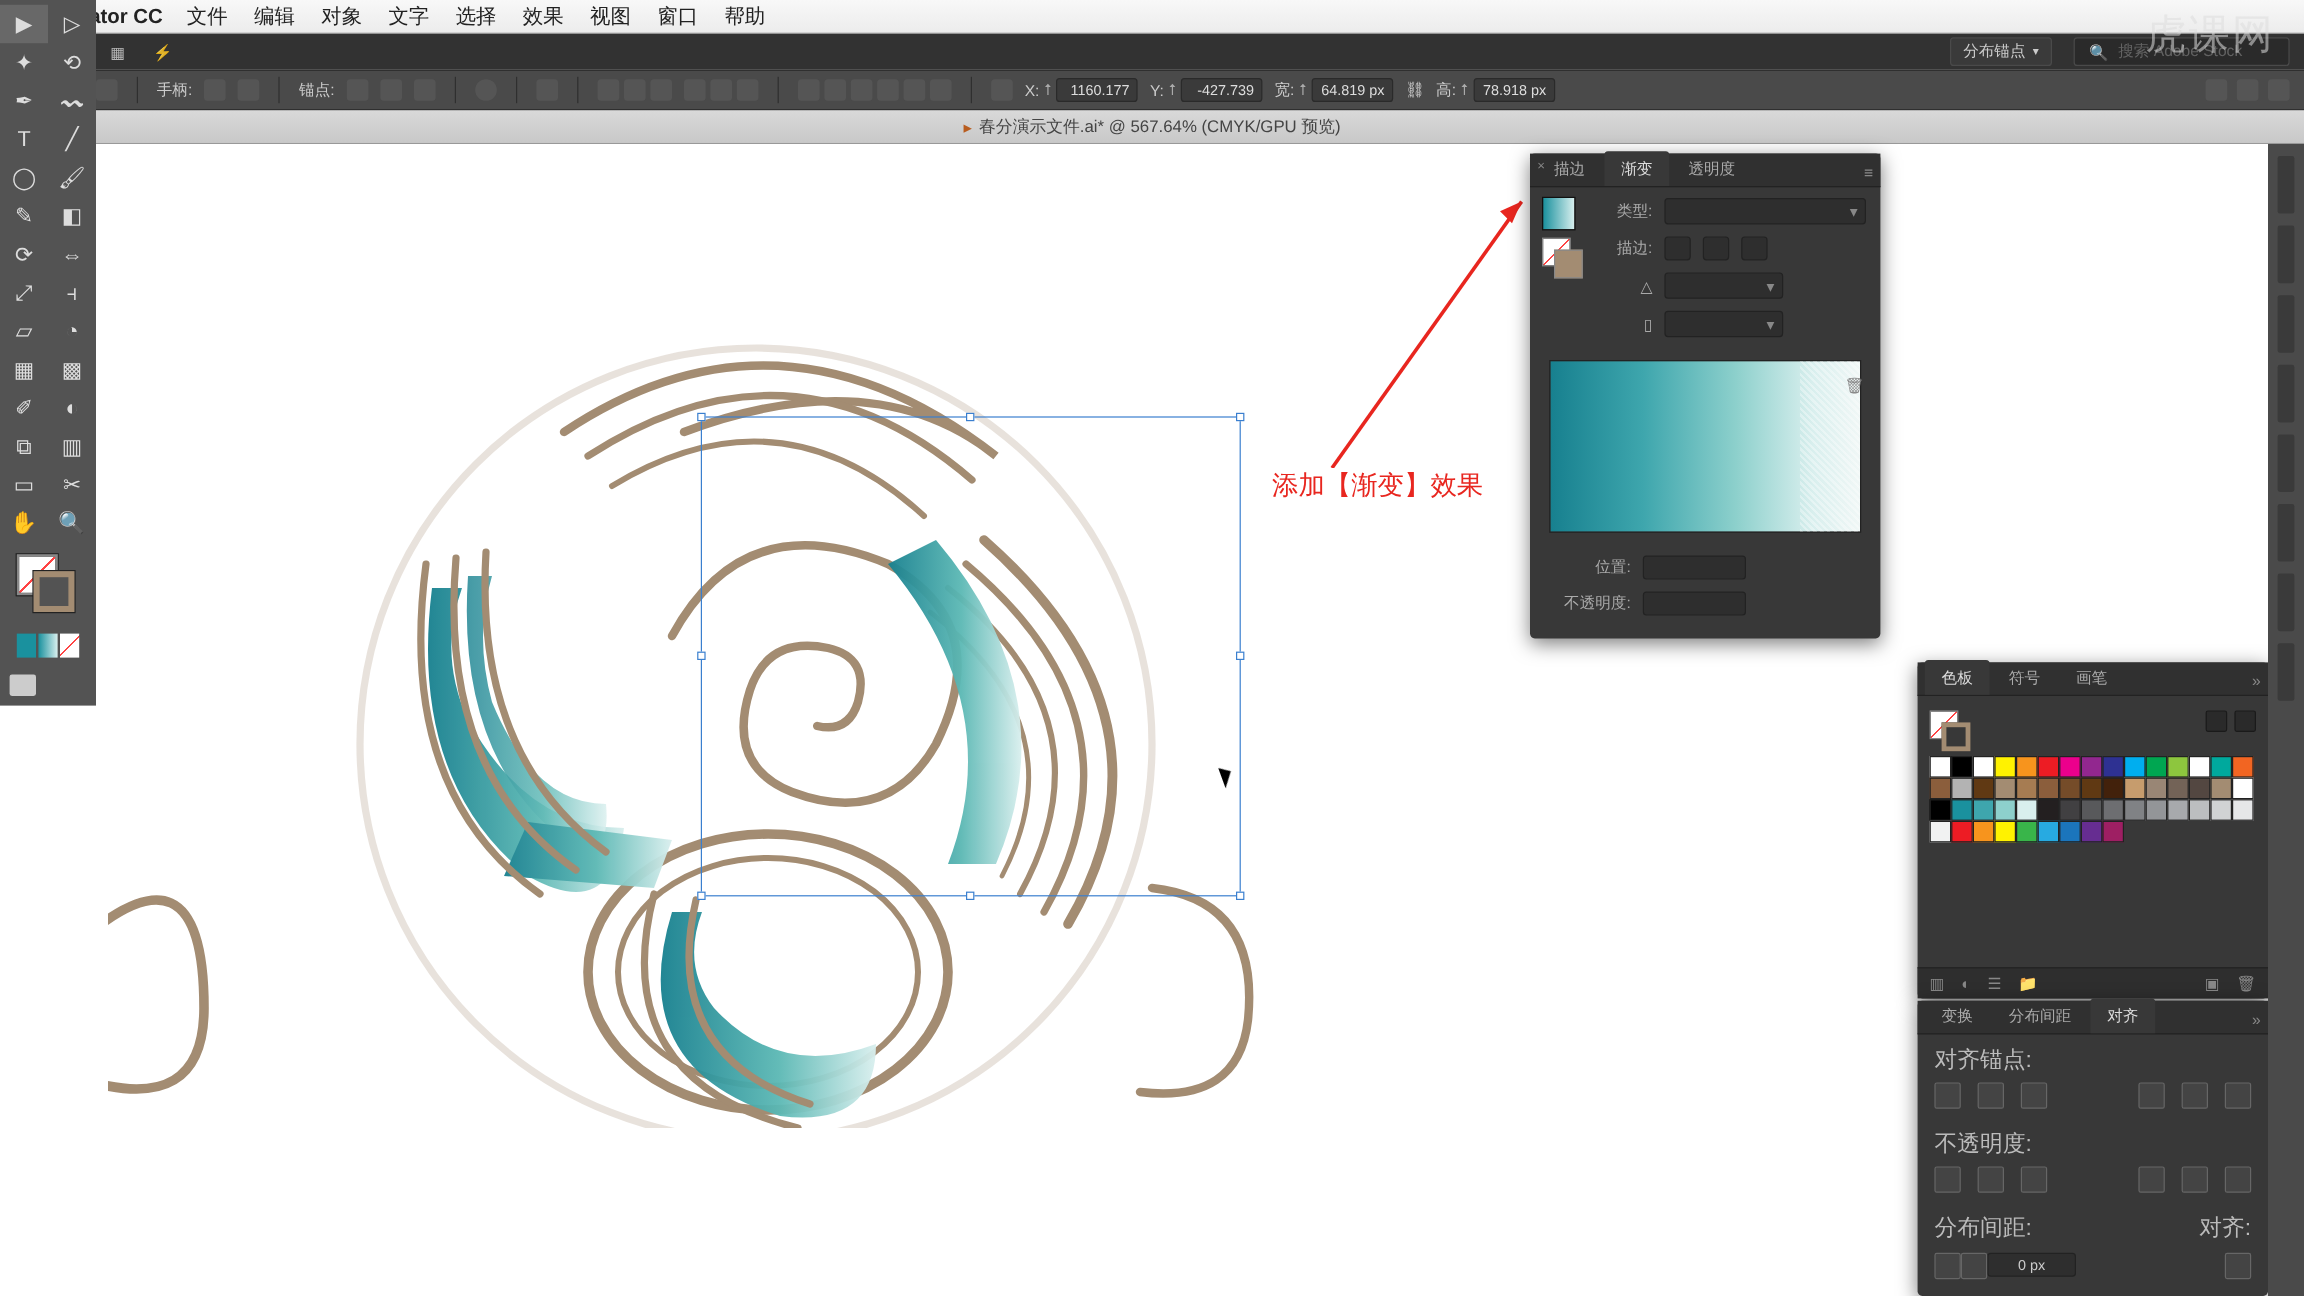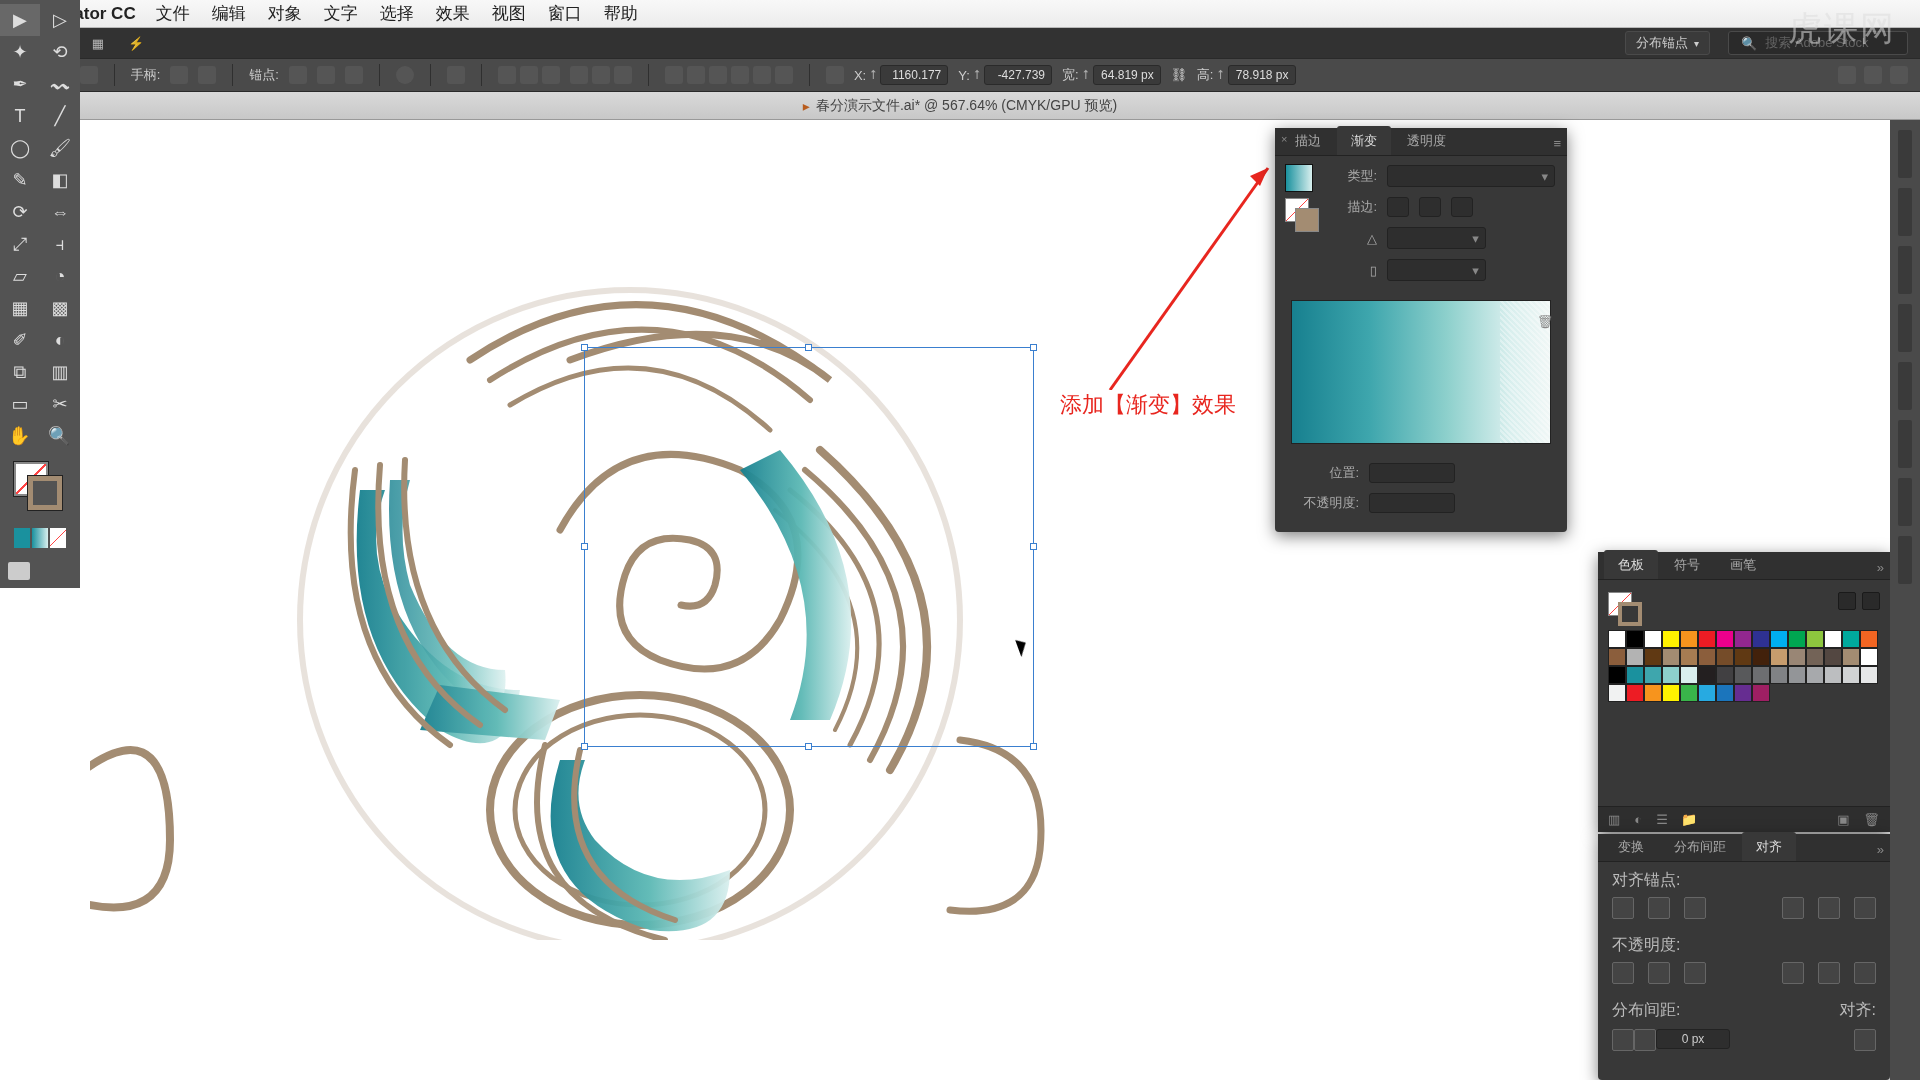--- a/index.html
+++ b/index.html
@@ -96,21 +96,21 @@
 .swpanel .topright { position: absolute; right: 10px; top: 40px; display: flex; gap: 6px; }
 .swpanel .topright .v { width: 18px; height: 18px; background: #2a2a2a; border: 1px solid #1a1a1a; border-radius: 2px; }
 .swpanel .biglfill { position: absolute; left: 10px; top: 40px; width: 24px; height: 24px; background: linear-gradient(135deg,#fff 48%,#f44 48%,#f44 52%,#fff 52%); border: 1px solid #888; }
 .swpanel .biglstroke { position: absolute; left: 20px; top: 50px; width: 24px; height: 24px; border: 4px solid #a38c72; background: #383838; }
 .swgrid { position: absolute; left: 10px; top: 78px; right: 10px; display: flex; flex-wrap: wrap; gap: 0; }
 .swgrid span { width: 18px; height: 18px; display: block; border: 1px solid #222; }
 .swpanel .botbar { position: absolute; left: 0; right: 0; bottom: 0; height: 26px; background: #2e2e2e; border-top: 1px solid #222; display: flex; align-items: center; gap: 14px; padding: 0 10px; color: #888; }
 
 
 .alpanel { right: 30px; top: 834px; width: 292px; height: 246px; }
-.alpanel .sect { padding: 8px 14px 2px; color: #bbb; font-size: 16px; }
+.alpanel .sect { padding: 8px 14px 2px; color: #bbb; font-size: 19px; }
 .alpanel .iconrow { display: flex; gap: 14px; padding: 4px 14px 8px; }
 .alpanel .iconrow.split { justify-content: space-between; }
 .alpanel .iconrow .grp { display: flex; gap: 14px; }
 .alpanel .albtn { width: 22px; height: 22px; border: 1px solid #666; background: #444; border-radius: 2px; position: relative; }
 .alpanel .botline { display: flex; align-items: center; justify-content: space-between; padding: 6px 14px 10px; }
 .alpanel .botline .fld2 { width: 74px; height: 20px; background: #2e2e2e; border: 1px solid #222; border-radius: 3px; color: #ccc; font-size: 12px; display: flex; align-items: center; justify-content: center; }
 
 
 .watermark { position: absolute; right: 24px; top: 6px; font-size: 34px; color: rgba(220,220,220,.55); font-weight: 500; letter-spacing: 2px; pointer-events: none; font-family: Liberation Serif, serif; z-index: 999; }
 </style>

